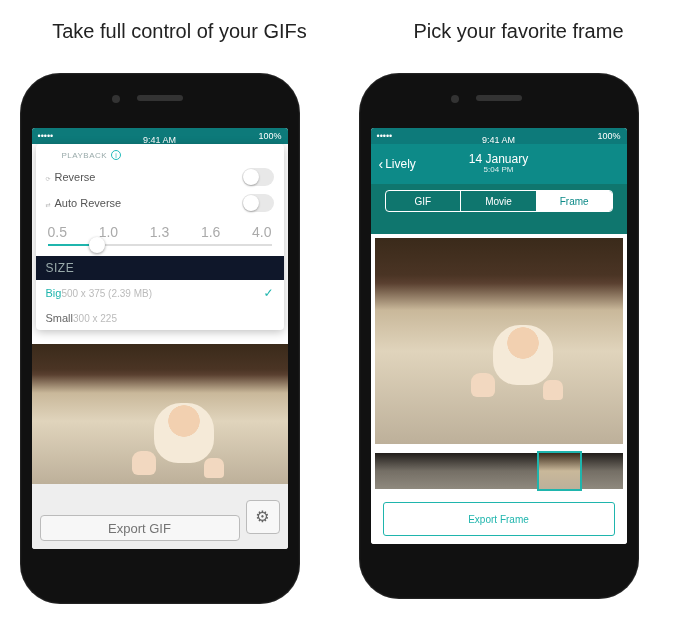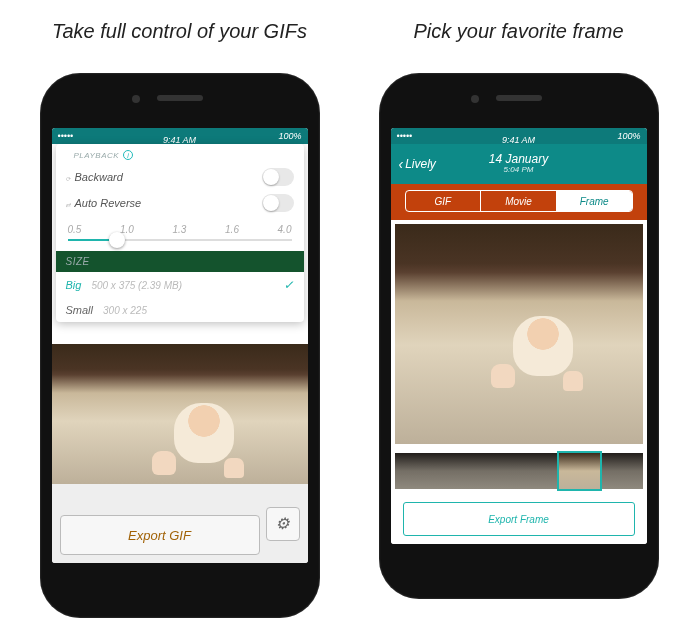--- a/index.html
+++ b/index.html
@@ -10,22 +10,20 @@
     height: 619px;
     display: flex;
     justify-content: space-around;
     padding: 20px 10px;
     position: relative;
   }
   .col {
     width: 320px;
     display: flex;
     flex-direction: column;
-    align-items: center;
-    font-style: italic;
   }
   .headline {
     font-size: 20px;
     font-weight: 400;
     color: #222;
     text-align: center;
     margin-bottom: 30px;
   }
   
   .phone {
@@ -84,21 +82,21 @@
     position: relative;
     font-size: 12px;
   }
   .navbar .back {
     position: absolute; left: 8px;
     display: flex; align-items: center; gap: 2px;
   }
   .navbar .title-wrap { text-align:center; line-height:1.1; }
   .navbar .subtitle { font-size: 8px; opacity: .85; }
   
-  .segwrap { background:#c2410c; padding: 6px 14px 8px; }
+  .segwrap { background:#0f766e; padding: 6px 14px 22px; }
   .segmented {
     display: flex;
     border: 1px solid #fff;
     border-radius: 4px;
     overflow: hidden;
     height: 22px;
   }
   .seg {
     flex: 1;
     font-size: 10px;
@@ -113,21 +111,21 @@
     position: absolute;
     top: 16px; left: 4px; right: 4px;
     background: #fff;
     border-radius: 4px;
     box-shadow: 0 2px 10px rgba(0,0,0,.25);
     font-size: 10px;
     color: #666;
     z-index: 5;
   }
   .panel-header {
-    padding: 6px 18px 4px;
+    padding: 6px 26px 4px;
     font-size: 8px;
     letter-spacing: .5px;
     color: #9aa;
     display:flex; align-items:center; gap:4px;
   }
   .info-icon {
     width:10px; height:10px; border:1px solid #2bb; border-radius:50%;
     color:#2bb; font-size:7px; display:flex; align-items:center; justify-content:center;
   }
   .toggle-row {
@@ -140,38 +138,38 @@
     width: 32px; height: 18px; background:#e8e8e8;
     border-radius: 10px; position:relative;
   }
   .toggle::after {
     content:""; position:absolute; top:1px; left:1px;
     width:16px; height:16px; background:#fff; border-radius:50%;
     box-shadow:0 1px 2px rgba(0,0,0,.3);
   }
   .slider-row {
     display:flex; justify-content:space-between;
-    padding: 8px 12px 2px; font-size:10px; color:#aaa;
+    padding: 8px 12px 2px; font-size:14px; color:#aaa;
   }
   .slider-track {
     margin: 2px 12px 10px; height:2px; background:#ddd; position:relative;
   }
   .slider-track::before {
     content:""; position:absolute; left:0; width:22%; height:2px; background:#1fb5ad;
   }
   .slider-knob {
     position:absolute; left:22%; top:-7px; width:16px; height:16px;
     background:#fff; border-radius:50%; box-shadow:0 1px 3px rgba(0,0,0,.4);
     transform:translateX(-50%);
   }
   .section-header {
-    background:#14532d; padding:5px 10px; font-size:10px; color:#9aa; letter-spacing:.5px;
+    background:#0f172a; padding:5px 10px; font-size:12px; color:#9aa; letter-spacing:.5px;
   }
   .size-row {
-    display:flex; align-items:center; gap:10px;
+    display:flex; align-items:center; 
     padding:6px 10px; font-size:11px;
   }
   .size-row.selected .name { color:#1fb5ad; font-weight:500; }
   .size-row .dim { color:#bbb; font-size:10px; }
   .check { margin-left:auto; color:#1fb5ad; font-size:12px; }
   
   .photo {
     width:100%; flex:1;
     background: linear-gradient(180deg,#3a2a1a 0%, #4a3424 18%, #5a4030 22%, #c9b89a 35%, #e0d4bc 55%, #bdb09a 100%);
     position:relative;
@@ -187,25 +185,25 @@
     transform:translateX(-10%);
     box-shadow: -40px 30px 0 -18px #f2d8c0, 30px 35px 0 -20px #f2d8c0;
   }
   .photo-small { height:120px; }
   
   .exportbar {
     background:#eee; padding:8px;
     display:flex; gap:6px; align-items:center;
   }
   .export-btn {
-    flex:1; height:40px;
+    flex:1; height:26px;
     border:1px solid #bbb; border-radius:4px;
     background:#f7f7f7;
     display:flex; align-items:center; justify-content:center;
-    font-size:13px; color:#a16207;margin-top:23px;
+    font-size:13px; color:#737373;margin-top:23px;
   }
   .gear-btn {
     width:34px; height:34px; border:1px solid #bbb; border-radius:4px;
     background:#f7f7f7; display:flex; align-items:center; justify-content:center;
     font-size:16px; color:#666;
   }
   
   .photo-area { flex:1; background:#fff; padding:4px; display:flex; }
   .photo-area .photo { border:none; }
   
@@ -249,21 +247,21 @@
         <span class="center">9:41 AM</span>
         <span>100%</span>
       </div>
 
       <div class="panel">
         <div class="panel-header">
           <span>PLAYBACK</span>
           <span class="info-icon">i</span>
         </div>
         <div class="toggle-row">
-          <span><span class="mini">⟳</span><span class="label">Backward</span></span>
+          <span><span class="mini">⟳</span><span class="label">Reverse</span></span>
           <span class="toggle"></span>
         </div>
         <div class="toggle-row">
           <span><span class="mini">⇄</span><span class="label">Auto Reverse</span></span>
           <span class="toggle"></span>
         </div>
         <div class="slider-row">
           <span>0.5</span>
           <span>1.0</span>
           <span>1.3</span>

